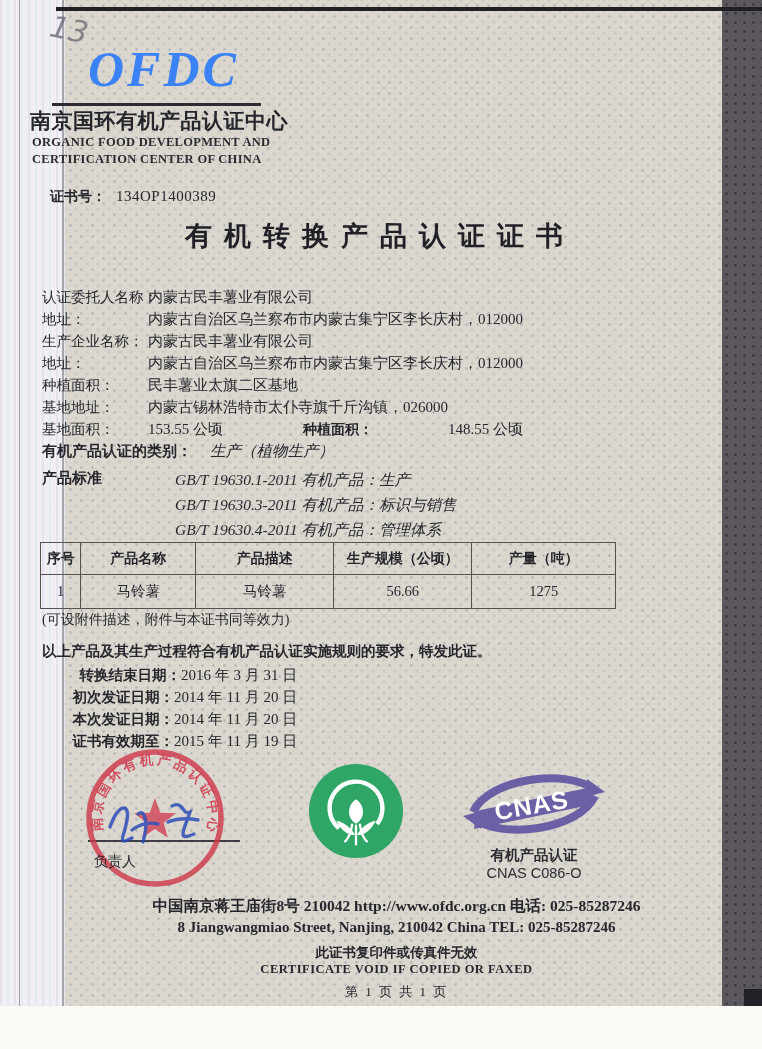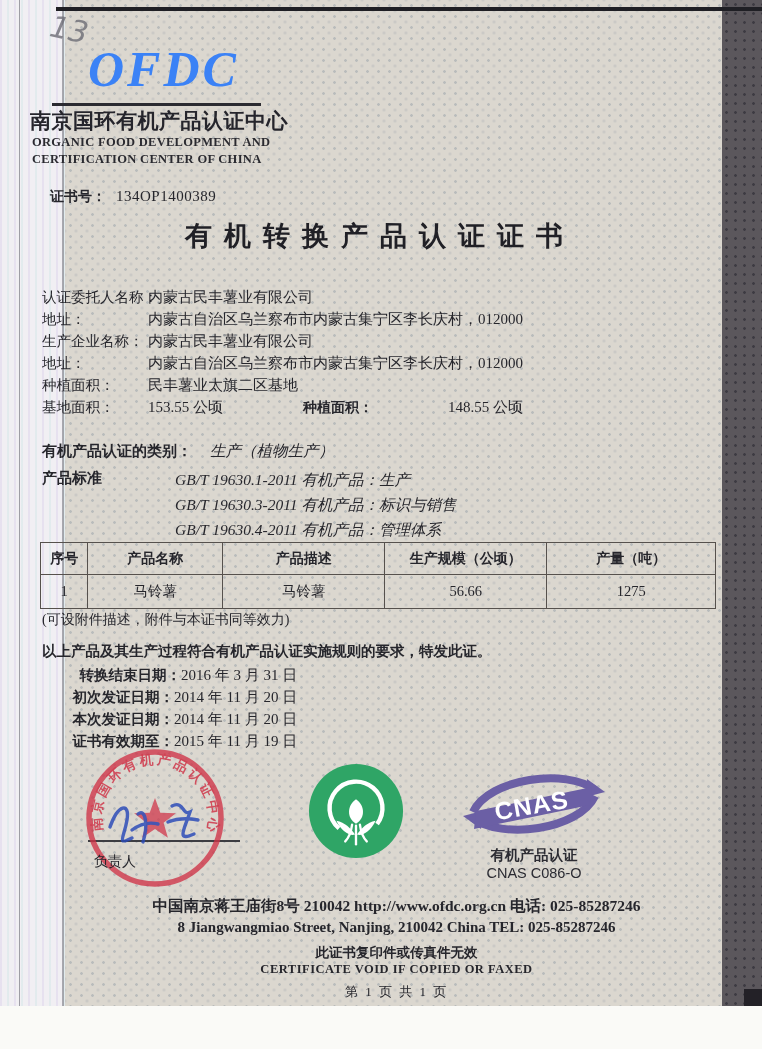--- a/index.html
+++ b/index.html
@@ -76,21 +76,21 @@
   .area-row .lbl2{display:inline-block;width:80px;font-weight:bold;font-size:14px;}
   .area-row .v2{margin-left:65px;}
   .cat-row{position:absolute;left:42px;top:441px;font-size:15px;white-space:nowrap;}
   .cat-row .lbl{font-weight:bold;font-size:15px;margin-right:18px;}
   .cat-row .val{font-style:italic;font-size:15.5px;}
   .standards{position:absolute;left:42px;top:467px;}
   .standards .lbl{position:absolute;left:0;top:2px;font-weight:bold;font-size:15px;white-space:nowrap;}
   .standards .lines{margin-left:133px;font-style:italic;font-size:15.5px;line-height:25px;white-space:nowrap;}
   
   .prod-table{
-    position:absolute;left:40px;top:542px;width:676px;border-collapse:collapse;
+    position:absolute;left:40px;top:542px;width:576px;border-collapse:collapse;
     font-size:14.5px;color:#26262c;
   }
   .prod-table th,.prod-table td{border:1px solid #56514d;text-align:center;padding:0 4px;}
   .prod-table th{font-weight:bold;font-size:14px;height:31px;}
   .prod-table td{height:33px;}
   .c1{width:7%;} .c2{width:20%;margin-top:24px;} .c3{width:24%;} .c4{width:24%;} .c5{width:25%;}
   .tbl-note{position:absolute;left:42px;top:611px;font-size:14px;}
   .statement{position:absolute;left:42px;top:642px;font-weight:bold;font-size:14.5px;white-space:nowrap;}
   
   .dates{position:absolute;left:62px;top:664px;font-size:15px;}
@@ -148,20 +148,23 @@
       <span class="lbl">地址：</span><span class="val">内蒙古自治区乌兰察布市内蒙古集宁区李长庆村，012000</span>
     </div>
     <div class="frow">
       <span class="lbl">生产企业名称：</span><span class="val">内蒙古民丰薯业有限公司</span>
     </div>
     <div class="frow">
       <span class="lbl">地址：</span><span class="val">内蒙古自治区乌兰察布市内蒙古集宁区李长庆村，012000</span>
     </div>
     <div class="frow">
       <span class="lbl">种植面积：</span><span class="val">民丰薯业太旗二区基地</span>
+    </div>
+    <div class="frow">
+      <span class="lbl">基地地址：</span><span class="val">内蒙古锡林浩特市太仆寺旗千斤沟镇，026000</span>
     </div>
     <div class="frow area-row">
       <span class="lbl">基地面积：</span><span class="val v1">153.55 公顷</span><span class="lbl2">种植面积：</span><span class="val v2">148.55 公顷</span>
     </div>
   </div>
 
   <div class="cat-row">
     <span class="lbl">有机产品认证的类别：</span><span class="val">生产（植物生产）</span>
   </div>
 

